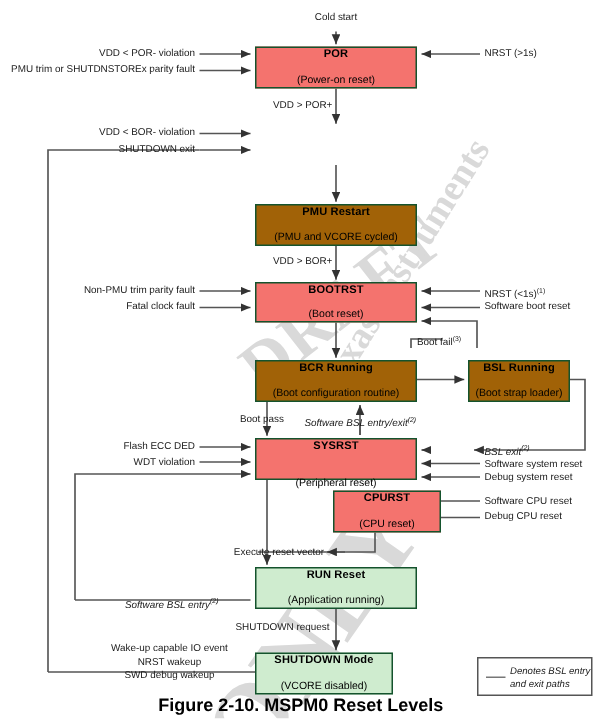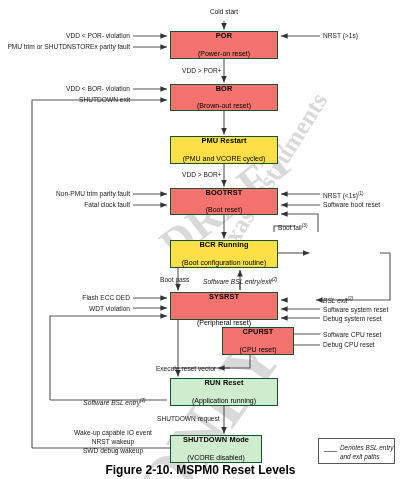--- a/index.html
+++ b/index.html
@@ -71,21 +71,21 @@
     font-weight:bold;
     color:#000;
     letter-spacing:0.1px;
   }
   .node .n-sub{
     font-size:7.0px;
     color:#000;
     margin-top:1px;
   }
   .red{ background:#f4736e; }
-  .yellow{ background:#fde047; }
+  .yellow{ background:#a16207; }
   .green{ background:#cfeccf; }
 
   
   .lbl{
     position:absolute;
     font-size:6.6px;
     color:#1a1a1a;
     white-space:nowrap;
     z-index:3;
     line-height:9px;
@@ -214,40 +214,40 @@
       <path d="M170,448 L32,448"></path>
 
     </g>
   </svg>
 
   <div class="node red" style="left:170px;top:31px;width:108px;height:28px;">
     <div class="n-title">POR</div>
     <div class="n-sub">(Power-on reset)</div>
   </div>
 
-  <div class="node red" style="left:170px;top:84px;width:108px;height:27px;">
-    <div class="n-title">BOR</div>
-    <div class="n-sub">(Brown-out reset)</div>
-  </div>
 
   <div class="node yellow" style="left:170px;top:136px;width:108px;height:28px;">
     <div class="n-title">PMU Restart</div>
     <div class="n-sub">(PMU and VCORE cycled)</div>
   </div>
 
   <div class="node yellow" style="left:170px;top:240px;width:108px;height:28px;">
     <div class="n-title">BCR Running</div>
     <div class="n-sub">(Boot configuration routine)</div>
   </div>
 
   <div class="node red" style="left:170px;top:188px;width:108px;height:27px;">
     <div class="n-title">BOOTRST</div>
     <div class="n-sub">(Boot reset)</div>
   </div>
 
+  <div class="node yellow" style="left:312px;top:240px;width:68px;height:28px;">
+    <div class="n-title">BSL Running</div>
+    <div class="n-sub">(Boot strap loader)</div>
+  </div>
 
   <div class="node red" style="left:170px;top:292px;width:108px;height:28px;gap:16px;">
     <div class="n-title">SYSRST</div>
     <div class="n-sub">(Peripheral reset)</div>
   </div>
 
   <div class="node red" style="left:222px;top:327px;width:72px;height:28px;">
     <div class="n-title">CPURST</div>
     <div class="n-sub">(CPU reset)</div>
   </div>

